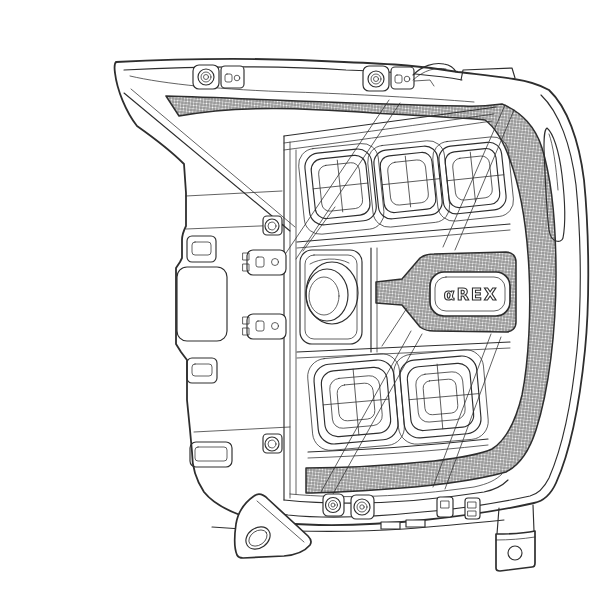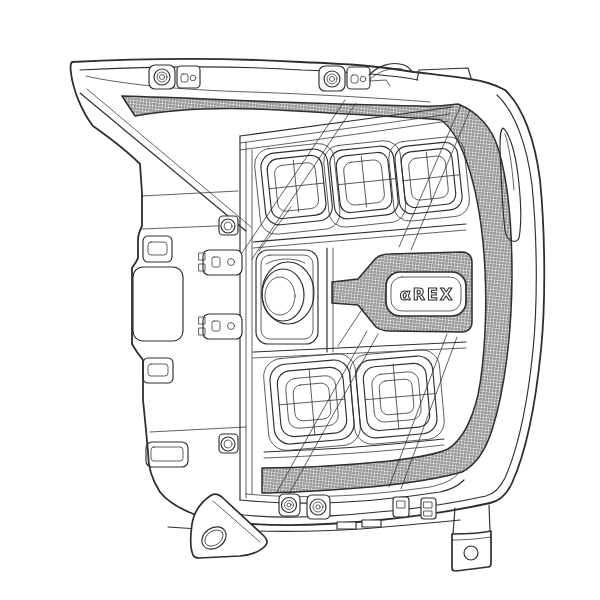--- a/index.html
+++ b/index.html
@@ -2,21 +2,21 @@
 <html style="--background: #ffffff; --line: #2e2e2e;"><head>
 <meta charset="utf-8">
 <style>
   :root { --background:#ffffff; --line:#2e2e2e; }
   html,body { margin:0; padding:0; }
   body {
     width:600px; height:600px; overflow:hidden;
     background:var(--background);
     font-family:"DejaVu Sans", sans-serif;
   }
-  .stage { width:551px; height:600px; position:relative; }
+  .stage { width:551px; height:600px; position:relative;margin-left:44px; }
   svg { display:block; }
   .s1 { fill:none; stroke:var(--line); stroke-width:1.8; stroke-linecap:round; stroke-linejoin:round; }
   .s  { fill:none; stroke:var(--line); stroke-width:1.15; stroke-linecap:round; stroke-linejoin:round; }
   .t  { fill:none; stroke:var(--line); stroke-width:0.75; stroke-linecap:round; stroke-linejoin:round; }
   .w  { fill:#ffffff; stroke:var(--line); stroke-width:1.15; stroke-linejoin:round; }
   .w1 { fill:#ffffff; stroke:var(--line); stroke-width:1.7; stroke-linejoin:round; }
   .h  { fill:url(#hatch); stroke:var(--line); stroke-width:1.5; stroke-linejoin:round; }
   .logo-text {
     font-family:"DejaVu Sans", sans-serif;
     font-weight:700; font-size:16px; letter-spacing:2px;

